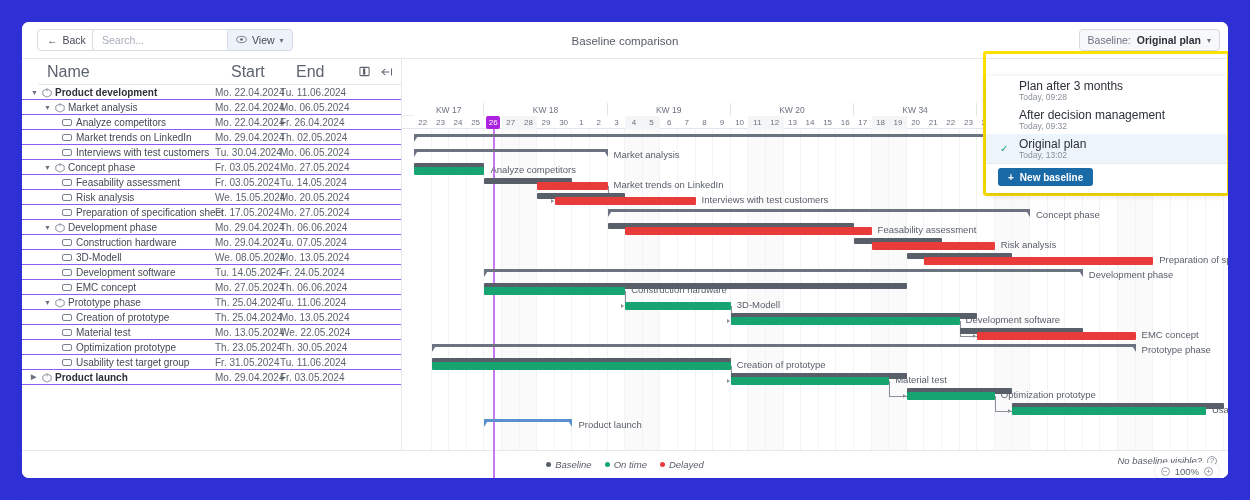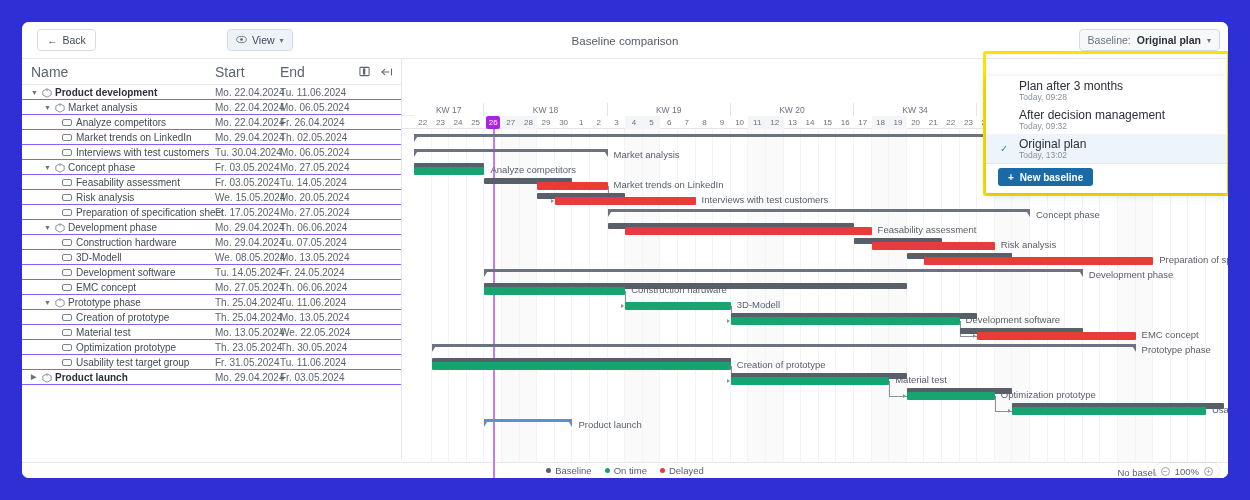--- a/index.html
+++ b/index.html
@@ -60,21 +60,21 @@
   .bs-lbl { color:#6b7280; }
   .bs-val { color:#2b3038; font-weight:bold; }
 
   
   .table {
     position:absolute; left:0; top:37px; width:380px; height:400px;
     background:#fff; border-right:1px solid #e6e8ec;
   }
   .thead {
     position:relative; height:26px; border-bottom:1px solid #e6e8ec;
-    display:flex; align-items:center; font-size:14px; color:#5d636e;
+    display:flex; align-items:center; font-size:16px; color:#5d636e;margin-left:16px;
   }
   .th-name { position:absolute; left:9px; }
   .th-start { position:absolute; left:193px; }
   .th-end { position:absolute; left:258px; }
   .th-icons { position:absolute; right:8px; display:flex; gap:11px; align-items:center; }
   .row {
     position:relative; height:15px; border-bottom:1px solid #8b5cf6;
     display:flex; align-items:center; font-size:10px; color:#434956;
   }
   .r-name { position:absolute; display:flex; align-items:center; gap:4px; white-space:nowrap; }
@@ -157,24 +157,24 @@
   .zcirc { width:9px; height:9px; border:1px solid #9aa0ab; border-radius:50%;
     display:flex; align-items:center; justify-content:center; font-size:8px;
     color:#7a8190; cursor:pointer; }
 
   .hscroll-track { position:absolute; left:0; bottom:0; height:9px; width:100%; background:#f4f5f7; }
   .hscroll-thumb { position:absolute; left:30px; top:2px; width:645px; height:5px;
     background:#b9bcc2; border-radius:3px; cursor:pointer; }
 
   
   .footer {
-    position:absolute; left:0; bottom:0; width:1206px; height:16px;
+    position:absolute; left:0; bottom:0; width:1206px; height:28px;
     background:#fff; border-top:1px solid #e6e8ec;
     display:flex; align-items:center; justify-content:center; gap:13px;
-    font-size:9.5px; color:#585e69;
+    font-size:9.5px; color:#585e69;font-style:italic;
   }
   .lg { display:flex; align-items:center; gap:4px; }
   .dot { width:5px; height:5px; border-radius:50%; display:inline-block; }
   .nobaseline {
     position:absolute; right:11px; top:0; height:19px;
     display:flex; align-items:center; gap:5px; font-size:9.5px; color:#585e69;
   }
   .qmark { width:10px; height:10px; border:1px solid #9aa0ab; border-radius:50%;
     display:flex; align-items:center; justify-content:center; font-size:7px;
     color:#7a8190; cursor:pointer; }
@@ -211,20 +211,29 @@
 <div class="frame">
  <div class="app">
 
   <div class="toolbar">
     <div class="page-title">
       <span>Baseline comparison</span>
     </div>
     <div class="btn-back">
       <span>←</span>
       <span>Back</span>
+    </div>
+    <div class="search">
+      <input value="" placeholder="Search..." style="">
+      <span>
+        <svg width="10" height="10" viewBox="0 0 12 12">
+              <circle cx="5" cy="5" r="3.6" fill="none" stroke="#8a9099" stroke-width="1.1"></circle>
+              <line x1="7.7" y1="7.7" x2="10.6" y2="10.6" stroke="#8a9099" stroke-width="1.1"></line>
+            </svg>
+      </span>
     </div>
     <div class="btn-view">
       <span>
         <svg width="11" height="9" viewBox="0 0 14 10">
               <ellipse cx="7" cy="5" rx="6.2" ry="4" fill="none" stroke="#5d636e" stroke-width="1"></ellipse>
               <circle cx="7" cy="5" r="1.7" fill="#5d636e"></circle>
             </svg>
       </span>
       <span>View</span>
       <span style="font-size:8px;color:#6b7280;">▾</span>

